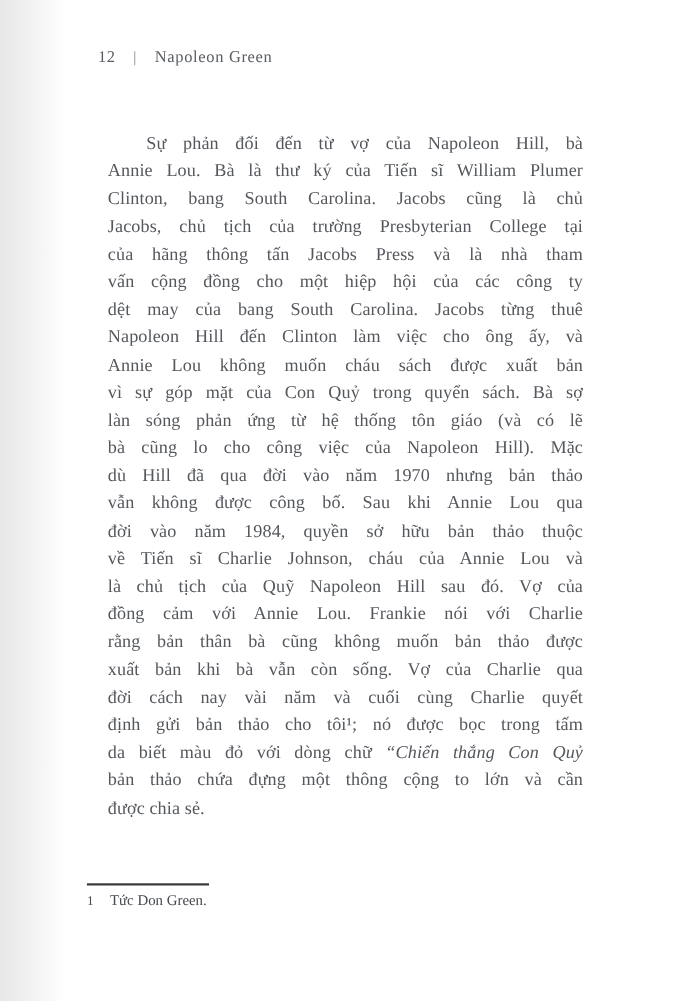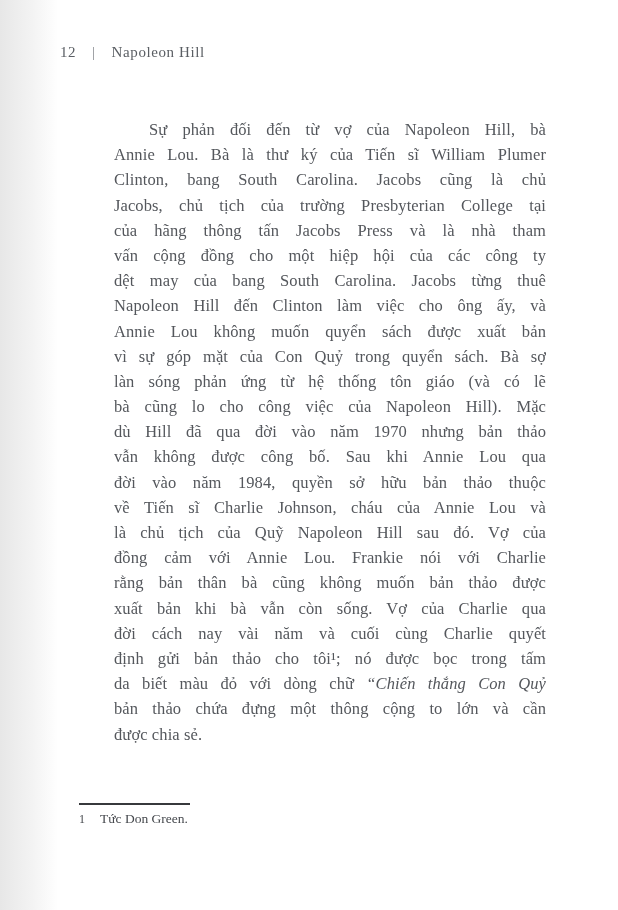--- a/index.html
+++ b/index.html
@@ -20,36 +20,36 @@
     left: 0;
     top: 0;
     width: 58px;
     height: 100%;
     background: linear-gradient(to right, #e7e7e7 0%, #f3f3f3 55%, rgba(255,255,255,0) 100%);
     pointer-events: none;
   }
   .running-header {
     position: absolute;
     top: 44px;
-    left: 60px;
+    left: 89px;
     display: flex;
     align-items: baseline;
     gap: 16px;
     font-size: 15px;
     letter-spacing: 0.6px;
     color: #5a5e63;
   }
   .running-header .sep {
     color: #7d8085;
     font-size: 14px;
   }
   .body-paragraph {
     position: absolute;
     top: 117px;
-    left: 114px;
+    left: 98px;
     width: 432px;
     font-size: 16.5px;
     line-height: 25.2px;
     letter-spacing: 0.1px;
     color: #54575c;
   }
   .bline {
     text-align: justify;
     text-align-last: justify;
     height: 25.2px;
@@ -89,33 +89,33 @@
 </style>
 </head>
 <body>
 
 <div class="page">
   <div class="gutter-shadow"></div>
 
   <div class="running-header">
     <span>12</span>
       <span class="sep">|</span>
-      <span>Napoleon Hill</span>
+      <span>Napoleon Green</span>
   </div>
 
   <div class="body-paragraph">
     <div class="bline first">Sự phản đối đến từ vợ của Napoleon Hill, bà</div>
     <div class="bline">Annie Lou. Bà là thư ký của Tiến sĩ William Plumer</div>
     <div class="bline">Clinton, bang South Carolina. Jacobs cũng là chủ</div>
     <div class="bline">Jacobs, chủ tịch của trường Presbyterian College tại</div>
     <div class="bline">của hãng thông tấn Jacobs Press và là nhà tham</div>
     <div class="bline">vấn cộng đồng cho một hiệp hội của các công ty</div>
     <div class="bline">dệt may của bang South Carolina. Jacobs từng thuê</div>
     <div class="bline">Napoleon Hill đến Clinton làm việc cho ông ấy, và</div>
-    <div class="bline">Annie Lou không muốn quyển sách được xuất bản</div>
+    <div class="bline">Annie Lou không muốn cháu sách được xuất bản</div>
     <div class="bline">vì sự góp mặt của Con Quỷ trong quyển sách. Bà sợ</div>
     <div class="bline">làn sóng phản ứng từ hệ thống tôn giáo (và có lẽ</div>
     <div class="bline">bà cũng lo cho công việc của Napoleon Hill). Mặc</div>
     <div class="bline">dù Hill đã qua đời vào năm 1970 nhưng bản thảo</div>
     <div class="bline">vẫn không được công bố. Sau khi Annie Lou qua</div>
     <div class="bline">đời vào năm 1984, quyền sở hữu bản thảo thuộc</div>
     <div class="bline">về Tiến sĩ Charlie Johnson, cháu của Annie Lou và</div>
     <div class="bline">là chủ tịch của Quỹ Napoleon Hill sau đó. Vợ của</div>
     <div class="bline">đồng cảm với Annie Lou. Frankie nói với Charlie</div>
     <div class="bline">rằng bản thân bà cũng không muốn bản thảo được</div>

